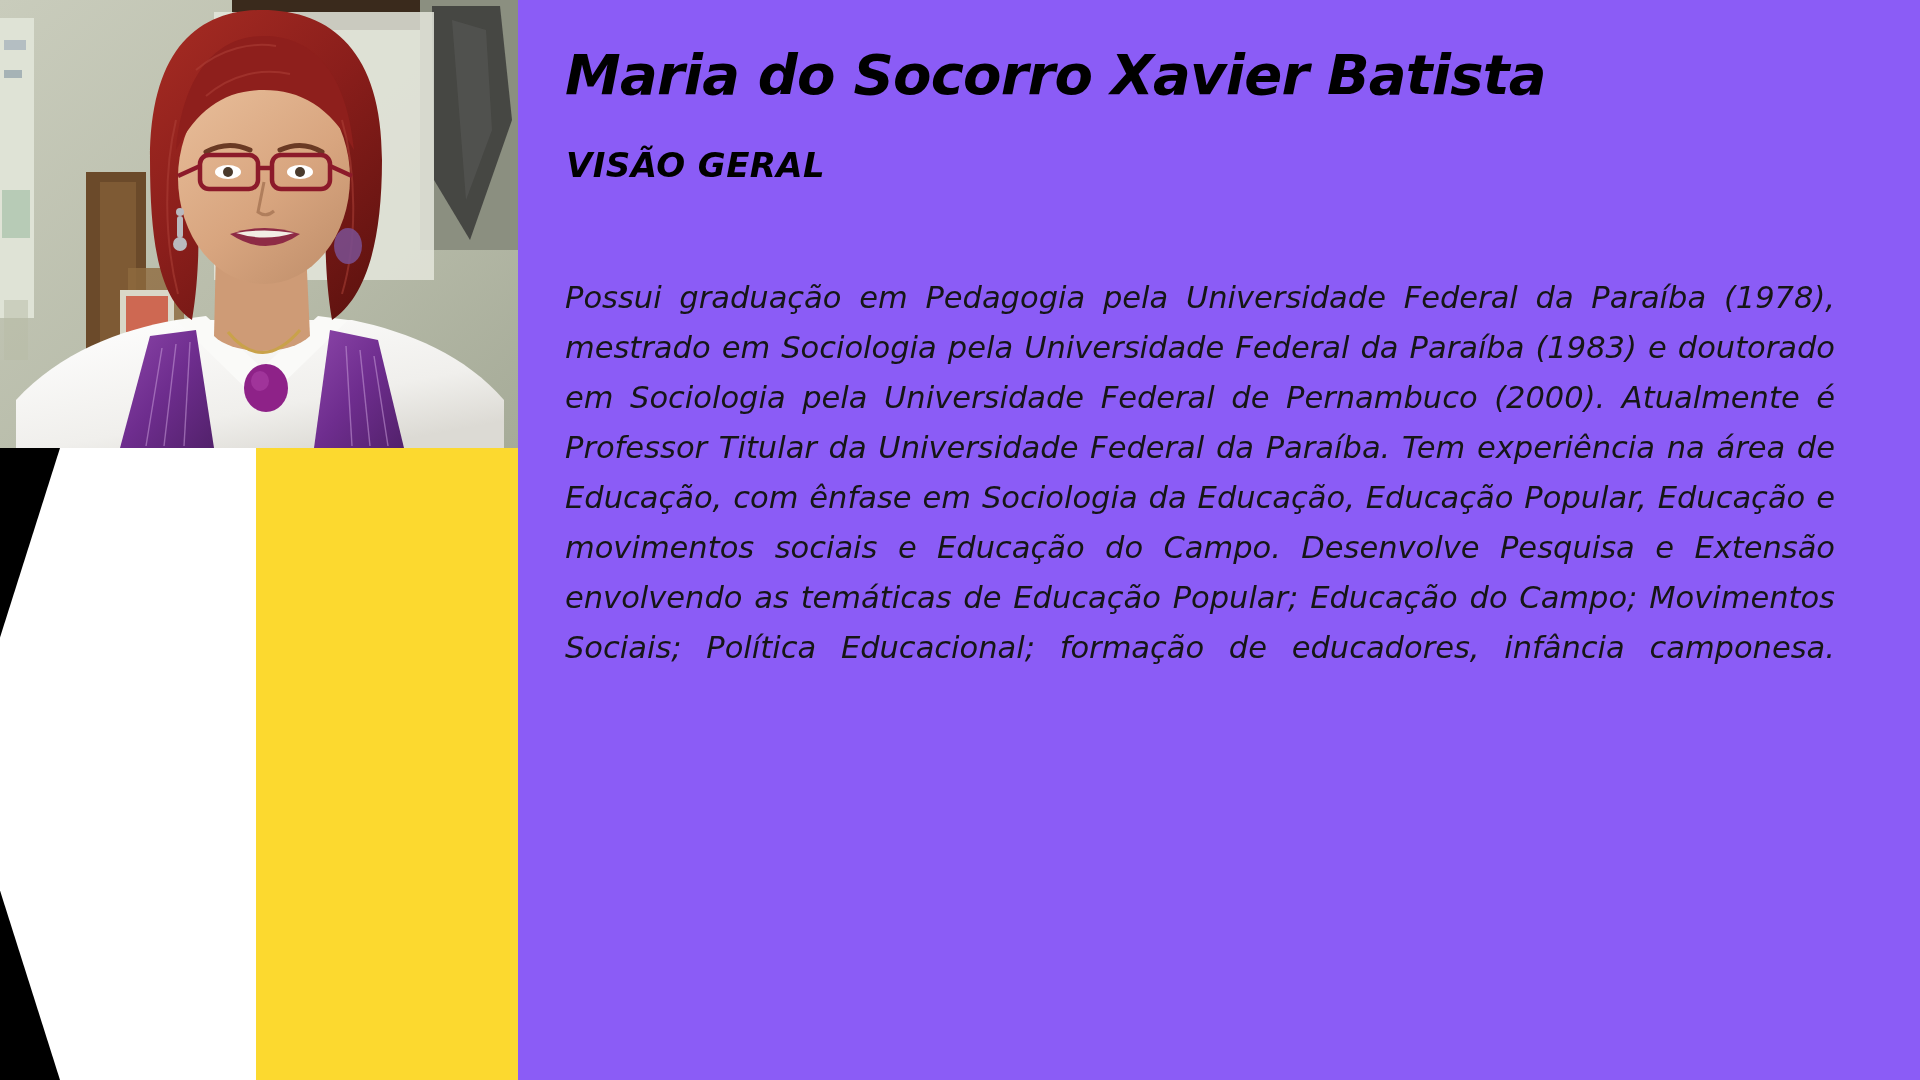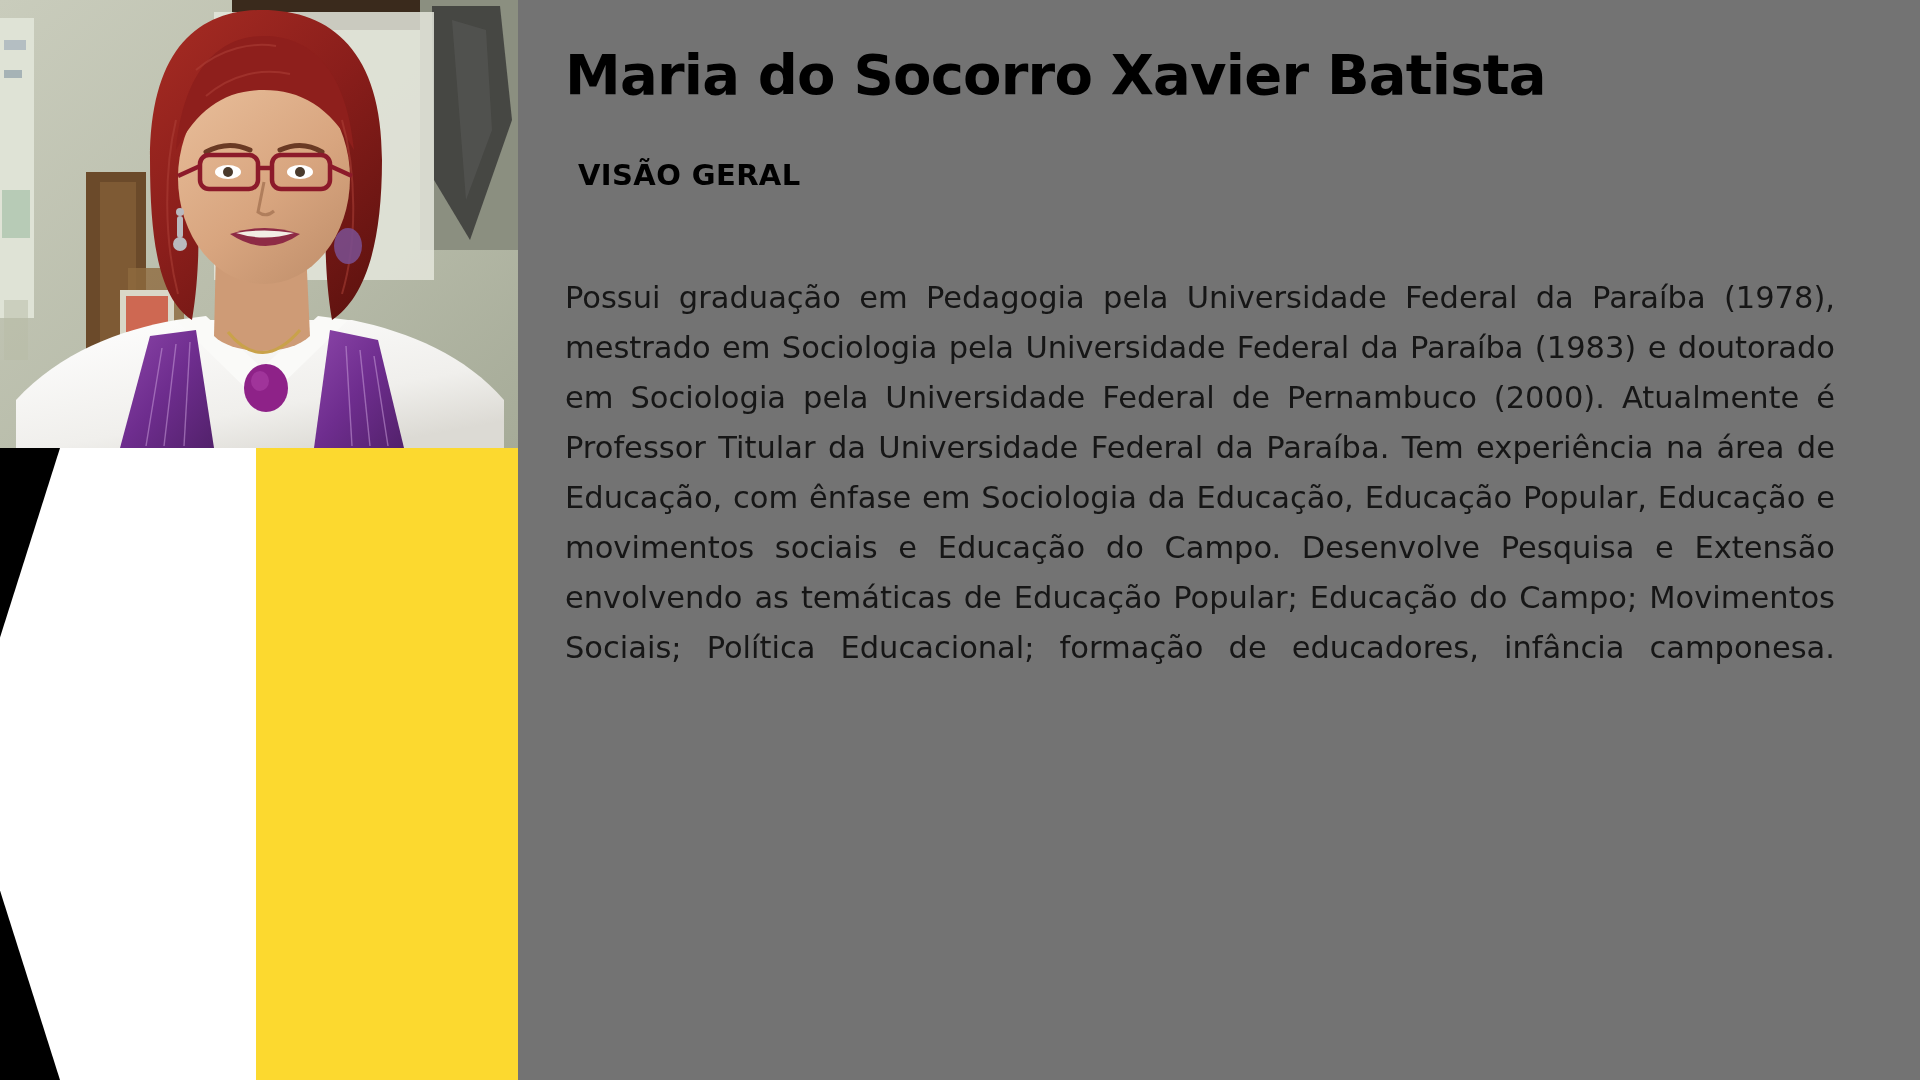--- a/index.html
+++ b/index.html
@@ -13,22 +13,23 @@
     height: 1080px;
     overflow: hidden;
     font-family: "Liberation Sans", "DejaVu Sans", sans-serif;
     -webkit-font-smoothing: antialiased;
   }
 
   .slide {
     position: relative;
     width: 1920px;
     height: 1080px;
-    background: #737373;
-    overflow: hidden;
+    background: #8b5cf6;
+    overflow: hidden;
+    font-style: italic;
   }
 
   
   .left-col {
     position: absolute;
     left: 0;
     top: 0;
     width: 518px;
     height: 1080px;
     overflow: hidden;
@@ -100,24 +101,24 @@
     line-height: 1.04;
     letter-spacing: -0.8px;
     color: #000000;
     white-space: nowrap;
   }
 
   .subtitle {
     position: absolute;
     left: 10px;
     top: 148px;
-    margin: 12px;
+    margin: 0;
     font-family: "DejaVu Sans", "Liberation Sans", sans-serif;
     font-weight: 700;
-    font-size: 29px;
+    font-size: 34px;
     line-height: 1.05;
     letter-spacing: 0.4px;
     color: #000000;
     text-transform: uppercase;
   }
 
   .body-text {
     position: absolute;
     left: 0px;
     top: 264px;

